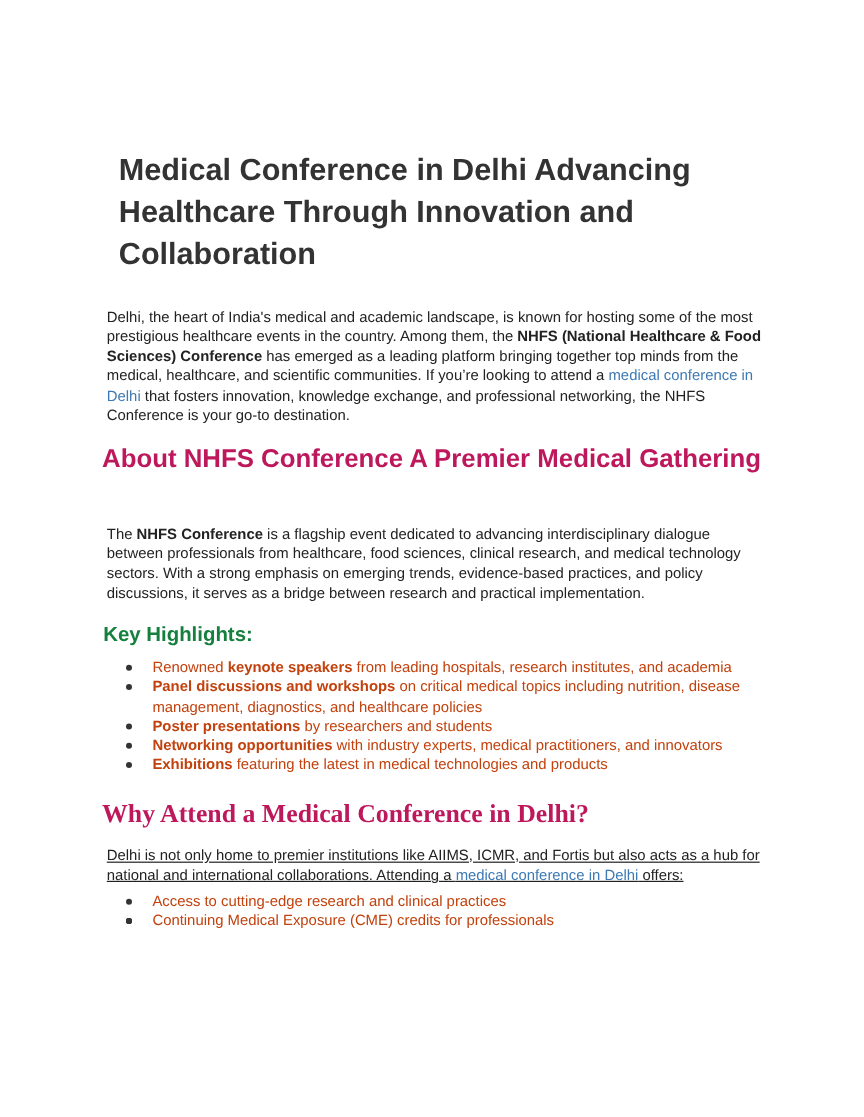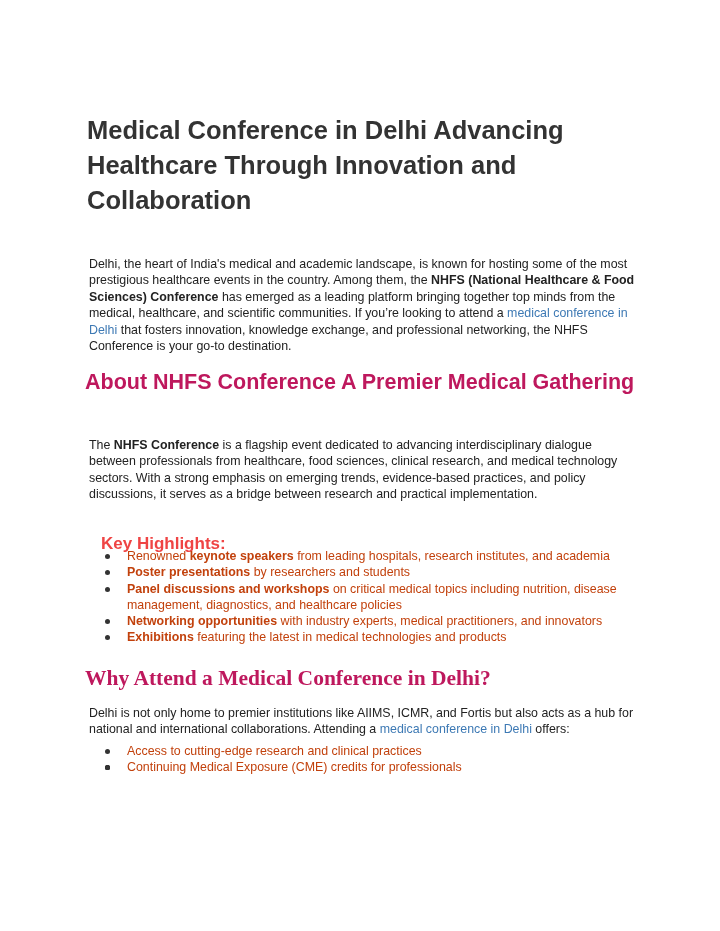--- a/index.html
+++ b/index.html
@@ -23,21 +23,21 @@
     }
     .h1 {
       position: absolute;
       left: 0;
       top: 111px;
       width: 560px;
       font-size: 25.5px;
       font-weight: bold;
       line-height: 35px;
       color: #333333;
-      margin: 2px;
+      margin: 14px;
     }
     .p {
       font-size: 12.4px;
       line-height: 16.4px;
       color: #222222;
       margin: 4px;
     }
     .p b { font-weight: bold; color: #222222; }
     .link {
       color: #3d79b4;
@@ -69,22 +69,22 @@
       top: 433px;
       width: 550px;
     }
     .h3 {
       position: absolute;
       left: 0;
       top: 517px;
       font-size: 17px;
       font-weight: bold;
       line-height: 22px;
-      color: #ef4444;
-      margin: 16px;
+      color: #15803d;
+      margin: 1px;
       text-align: center;
     }
     ul.bullets {
       list-style: none;
       margin: 0;
       padding: 0;
       position: absolute;
       left: 0;
       width: 550px;
     }
@@ -110,42 +110,43 @@
       left: 0;
       top: 664px;
       width: 560px;
       font-family: Liberation Serif, serif;
     }
     .why-p {
       position: absolute;
       left: 0;
       top: 701px;
       width: 560px;
+      text-decoration: underline;
     }
     .why-list { top: 743px; }
   </style>
 </head>
 <body>
 
 <div class="page">
 
   <h1 class="h1">Medical Conference in Delhi Advancing Healthcare Through Innovation and Collaboration</h1>
 
   <p class="p intro"><span>Delhi, the heart of India's medical and academic landscape, is known for hosting some of the most prestigious healthcare events in the country. Among them, the </span><b>NHFS (National Healthcare &amp; Food Sciences) Conference</b><span> has emerged as a leading platform bringing together top minds from the medical, healthcare, and scientific communities. If you’re looking to attend a </span><a class="link">medical conference in Delhi</a><span> that fosters innovation, knowledge exchange, and professional networking, the NHFS Conference is your go-to destination.</span></p>
 
   <h2 class="h2 about-h">About NHFS Conference A Premier Medical Gathering</h2>
 
   <p class="p about-p"><span>The </span><b>NHFS Conference</b><span> is a flagship event dedicated to advancing interdisciplinary dialogue between professionals from healthcare, food sciences, clinical research, and medical technology sectors. With a strong emphasis on emerging trends, evidence-based practices, and policy discussions, it serves as a bridge between research and practical implementation.</span></p>
 
   <h3 class="h3">Key Highlights:</h3>
 
   <ul class="bullets hl-list">
     <li><span class="dot"></span><span>Renowned </span><b>keynote speakers</b><span> from leading hospitals, research institutes, and academia</span></li>
+    <li><span class="dot"></span><b>Panel discussions and workshops</b><span> on critical medical topics including nutrition, disease management, diagnostics, and healthcare policies</span></li>
     <li><span class="dot"></span><b>Poster presentations</b><span> by researchers and students</span></li>
-    <li><span class="dot"></span><b>Panel discussions and workshops</b><span> on critical medical topics including nutrition, disease management, diagnostics, and healthcare policies</span></li>
     <li><span class="dot"></span><b>Networking opportunities</b><span> with industry experts, medical practitioners, and innovators</span></li>
     <li><span class="dot"></span><b>Exhibitions</b><span> featuring the latest in medical technologies and products</span></li>
   </ul>
 
   <h2 class="h2 why-h">Why Attend a Medical Conference in Delhi?</h2>
 
   <p class="p why-p"><span>Delhi is not only home to premier institutions like AIIMS, ICMR, and Fortis but also acts as a hub for national and international collaborations. Attending a </span><a class="link">medical conference in Delhi</a><span> offers:</span></p>
 
   <ul class="bullets why-list">
     <li><span class="dot"></span><span>Access to cutting-edge research and clinical practices</span></li>

